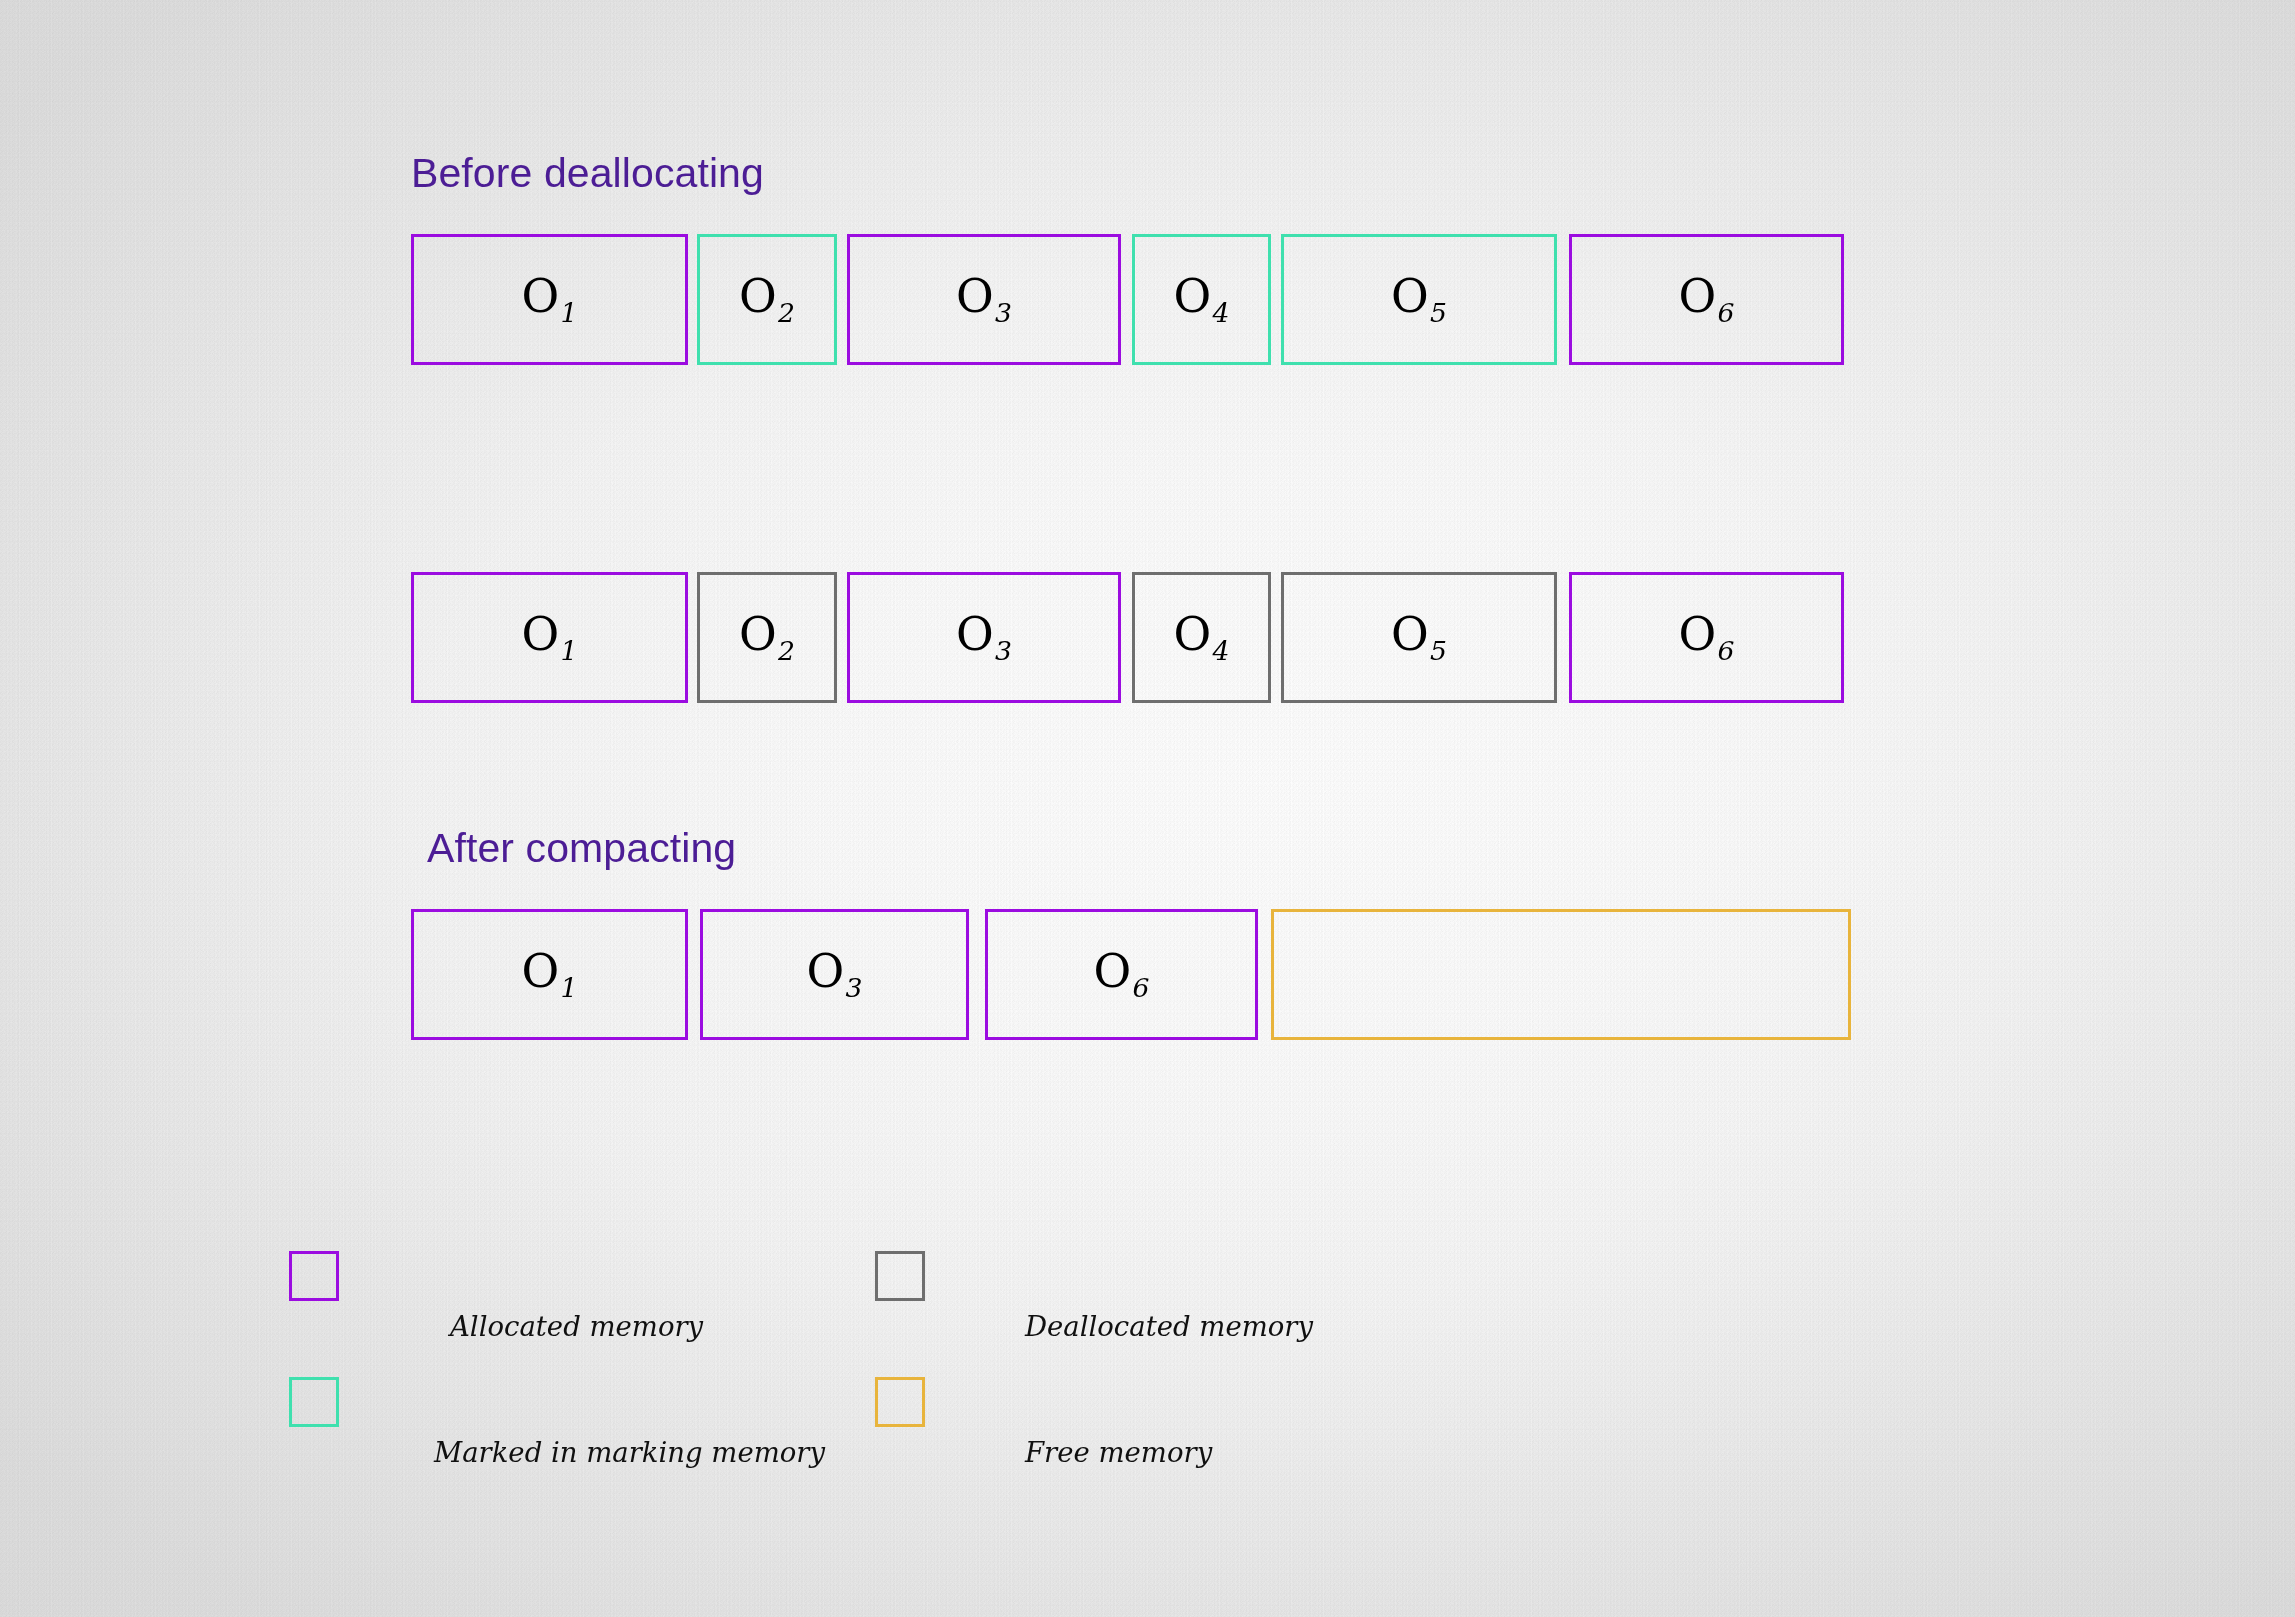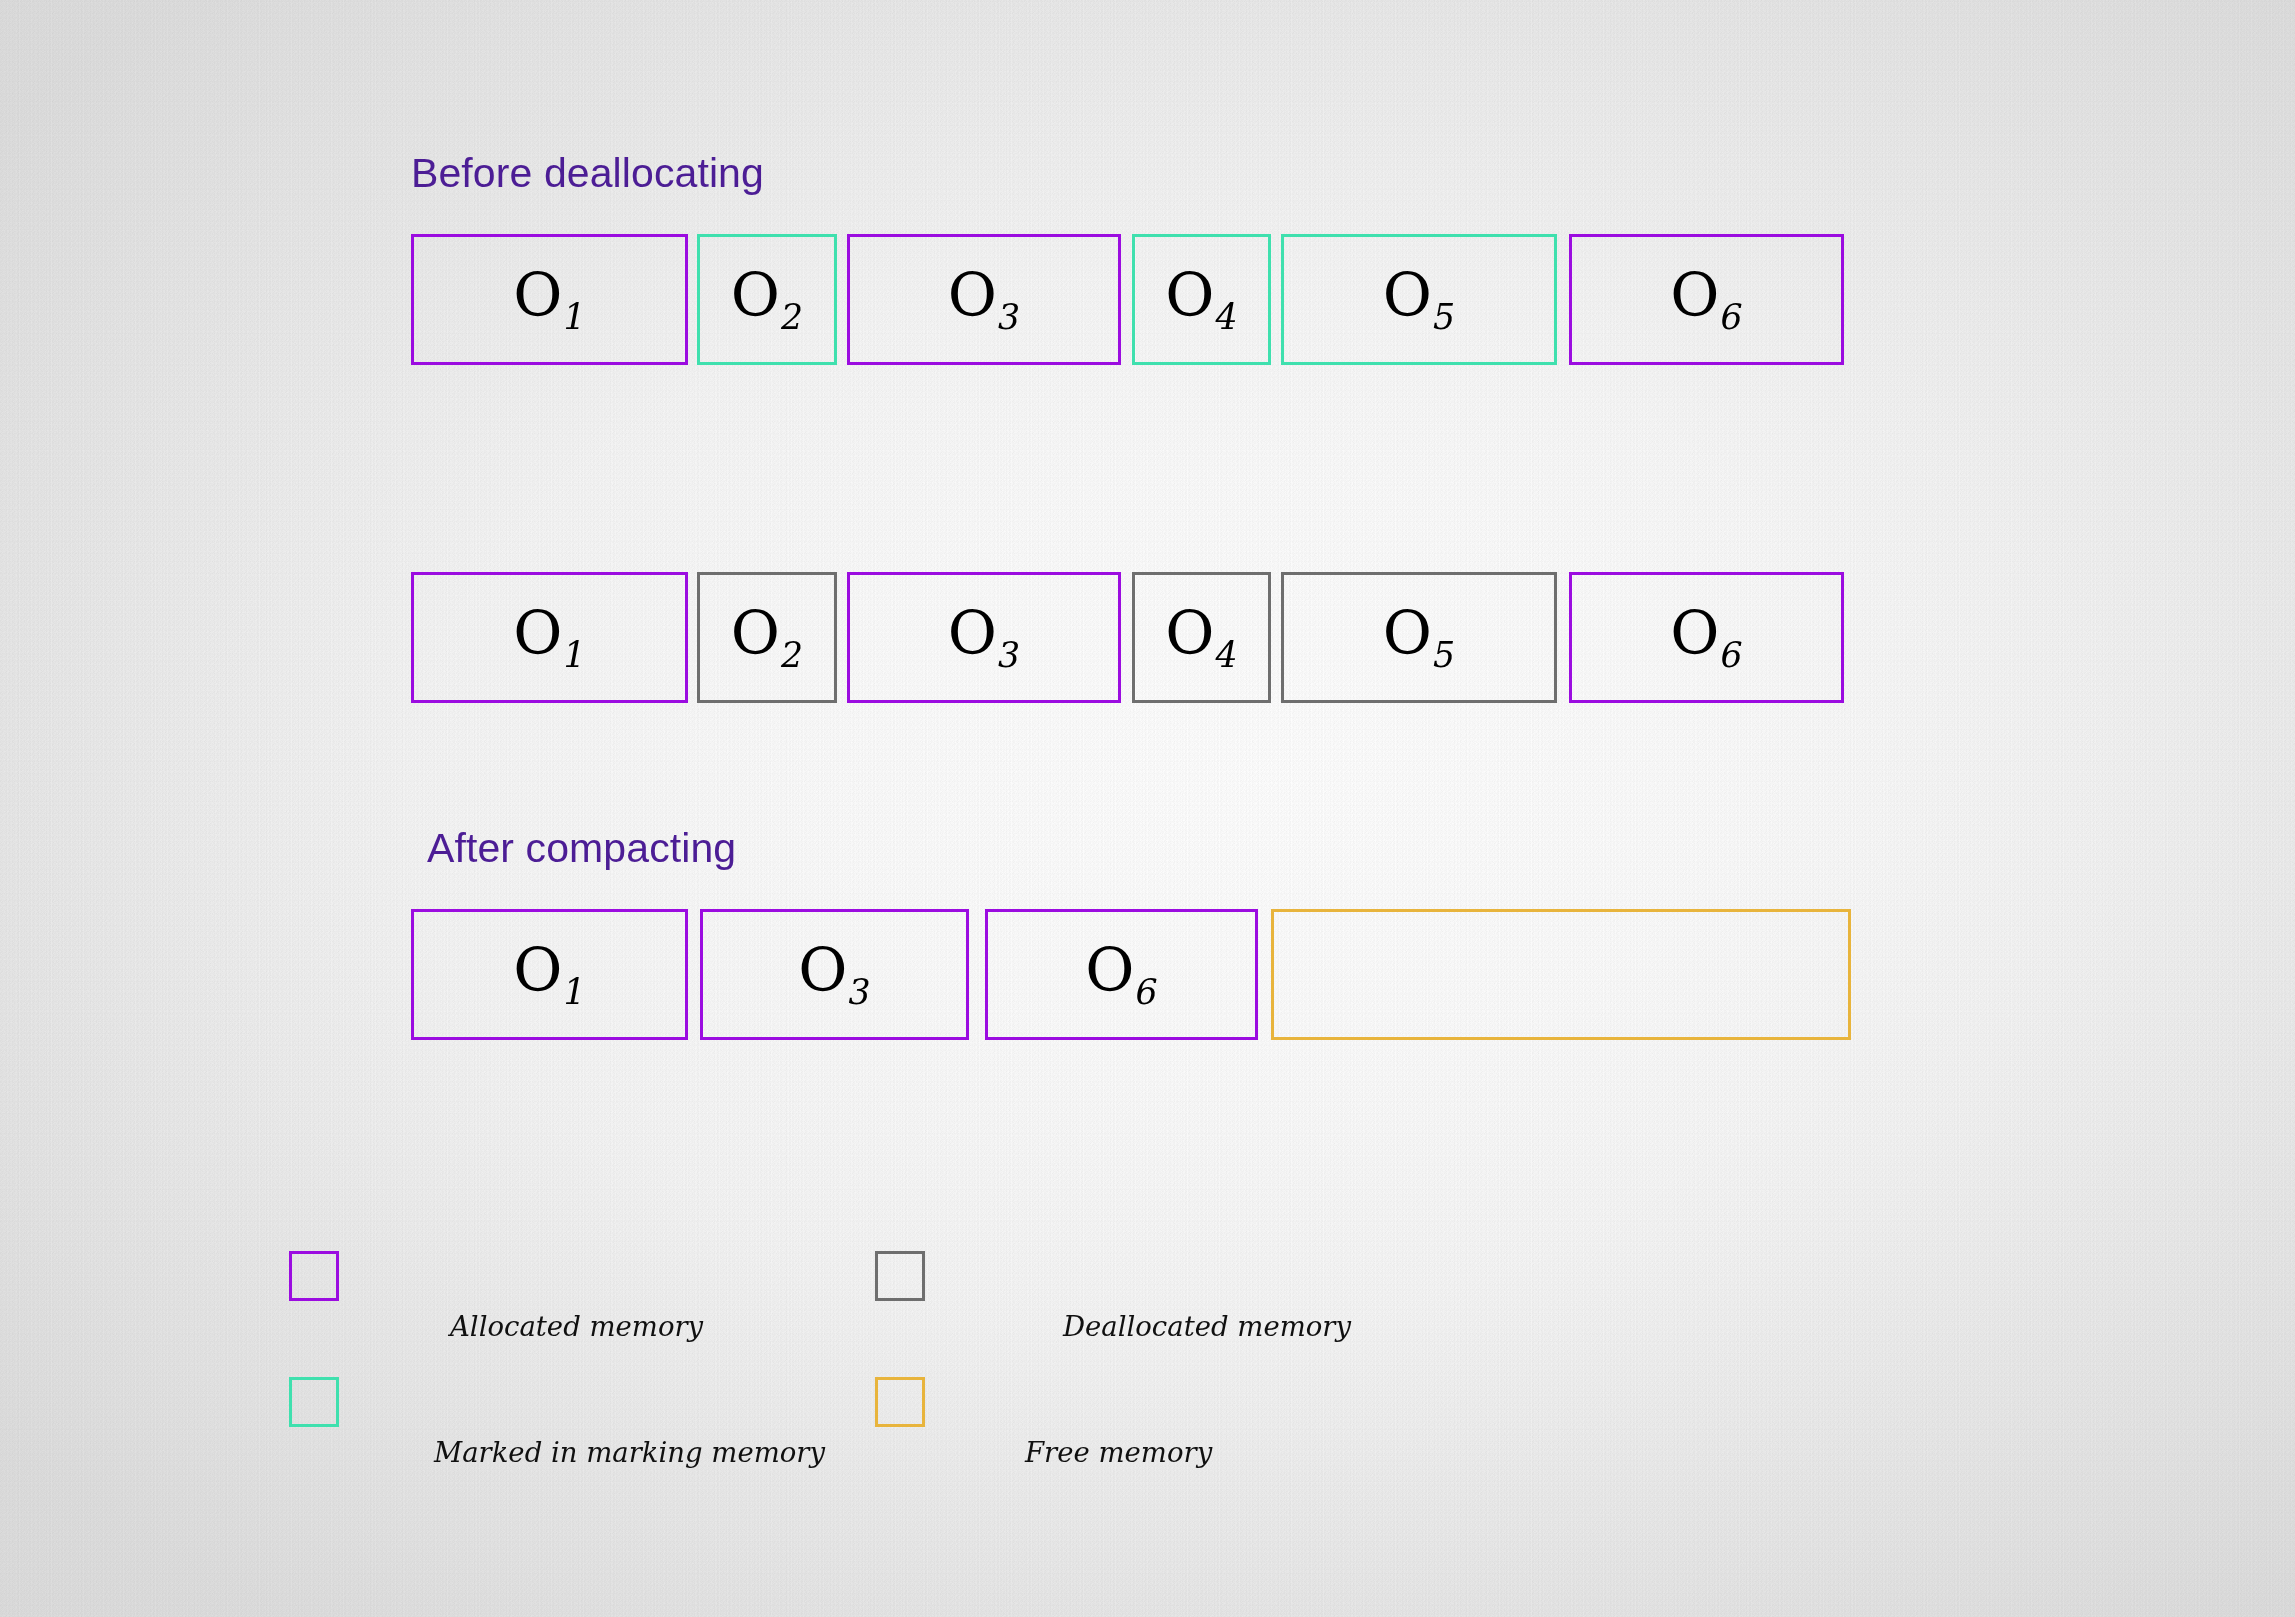--- a/index.html
+++ b/index.html
@@ -76,21 +76,21 @@
     border-style: solid;
     border-width: 3.4px;
     background: transparent;
   }
   .cell .cell-label {
     position: absolute;
     left: 50%;
     top: 50%;
     transform: translate(-50%, -50%);
     font-family: "DejaVu Serif", "Liberation Serif", serif;
-    font-size: 60px;
+    font-size: 46px;
     line-height: 1;
     color: #000000;
     white-space: nowrap;
     user-select: none;
   }
   .cell .cell-label .sub {
     font-style: italic;
     font-size: 0.58em;
     vertical-align: sub;
     margin-left: 1.1px;
@@ -168,19 +168,19 @@
     <div class="cell" style="left: 700px; top: 909px; width: 269px; height: 131px; border-color: rgb(155, 12, 224);">
       <span class="cell-label"><span>O</span><span class="sub">3</span></span>
     </div>
     <div class="cell" style="left: 985px; top: 909px; width: 273px; height: 131px; border-color: rgb(155, 12, 224);">
       <span class="cell-label"><span>O</span><span class="sub">6</span></span>
     </div>
     <div class="cell" style="left: 1271px; top: 909px; width: 580px; height: 131px; border-color: rgb(232, 180, 60);"></div>
     <div class="legend-swatch" style="left: 289px; top: 1251px; border-color: rgb(155, 12, 224);"></div>
     <div class="legend-label" style="left: 434px; top: 1313px; margin-left: 16px;">Allocated memory</div>
     <div class="legend-swatch" style="left: 875px; top: 1251px; border-color: rgb(110, 110, 110);"></div>
-    <div class="legend-label" style="left: 1025px; top: 1313px; margin-left: 38px;">Deallocated memory</div>
+    <div class="legend-label" style="left: 1025px; top: 1313px;">Deallocated memory</div>
     <div class="legend-swatch" style="left: 289px; top: 1377px; border-color: rgb(63, 224, 174);"></div>
     <div class="legend-label" style="left: 434px; top: 1439px;">Marked in marking memory</div>
     <div class="legend-swatch" style="left: 875px; top: 1377px; border-color: rgb(232, 180, 60);"></div>
     <div class="legend-label" style="left: 1025px; top: 1439px;">Free memory</div>
   </div>
 
 
 </body></html>

